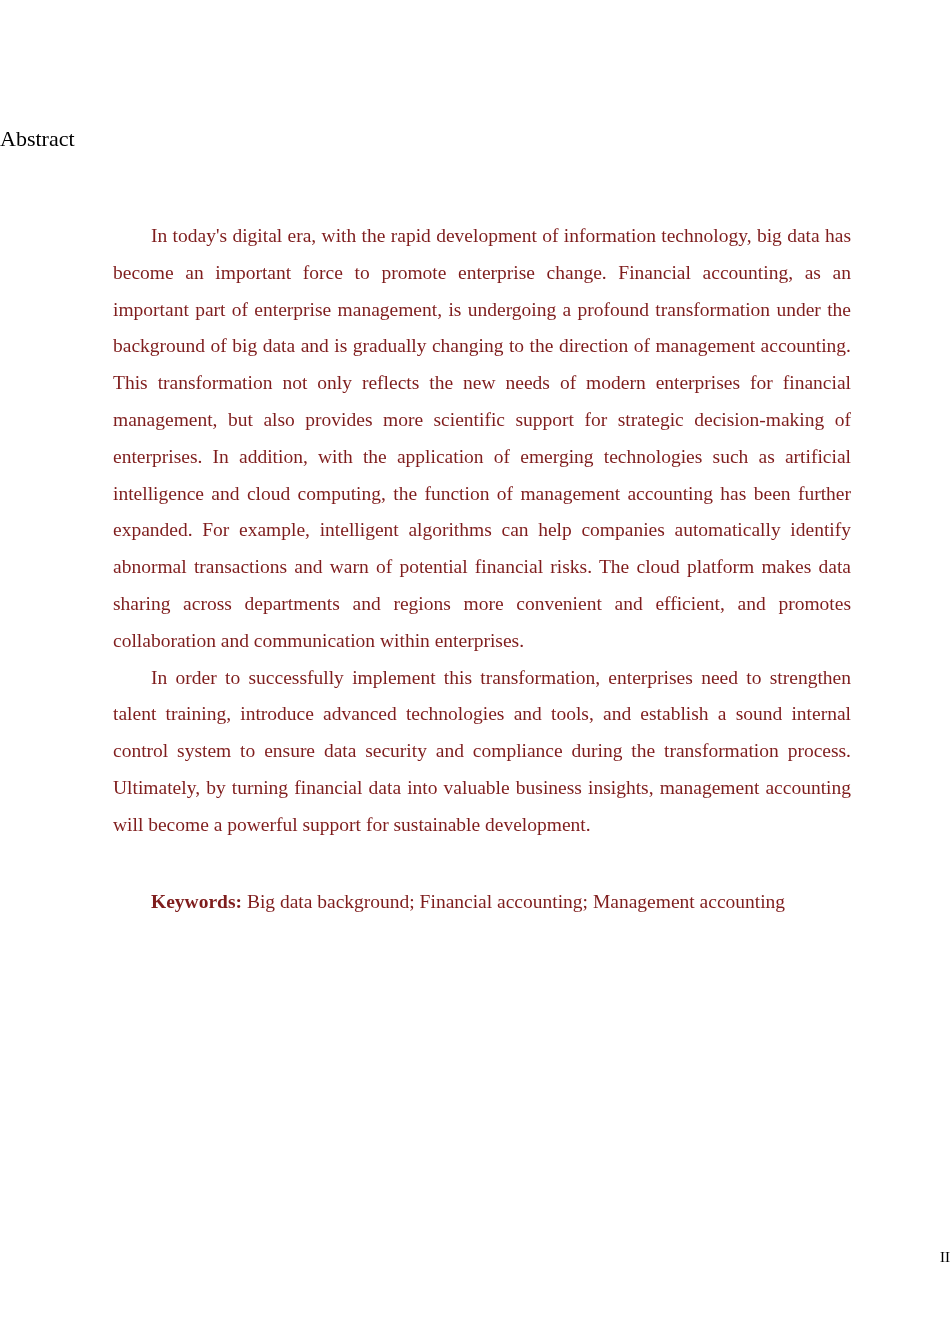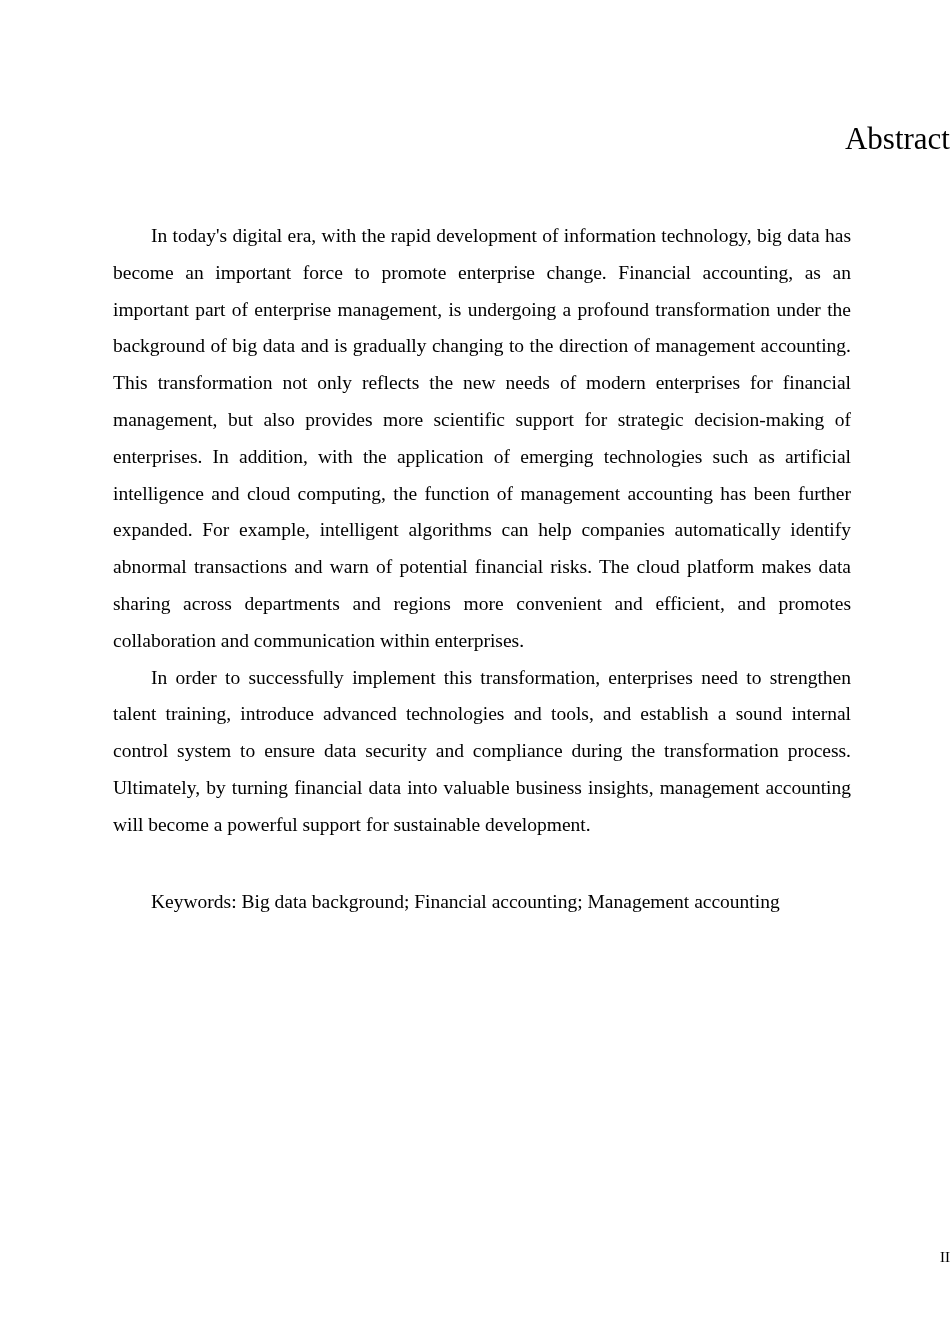--- a/index.html
+++ b/index.html
@@ -18,51 +18,51 @@
     height: 1344px;
     background: #ffffff;
     overflow: hidden;
   }
 
   .doc-title {
     position: absolute;
     top: 122px;
     left: 0;
     width: 100%;
-    text-align: right;
-    font-size: 31px;
+    text-align: left;
+    font-size: 22px;
     font-weight: normal;
     line-height: 34px;
     color: #000000;
   }
 
   .body-text {
     position: absolute;
     top: 218px;
     left: 113px;
     width: 738px;
   }
 
   .body-text p {
     font-size: 19.5px;
     line-height: 36.8px;
     text-align: justify;
     text-indent: 38px;
-    color: #000000;
+    color: #7f1d1d;
   }
 
   .keywords-line {
     margin-top: 40px;
     font-size: 19.5px;
     line-height: 37px;
     text-align: left;
   }
 
   .keywords-line .kw-label {
-    font-weight: normal;
+    font-weight: bold;
   }
 
   .page-number {
     position: absolute;
     top: 1248px;
     left: 0;
     width: 100%;
     text-align: right;
     font-size: 15px;
     line-height: 18px;

